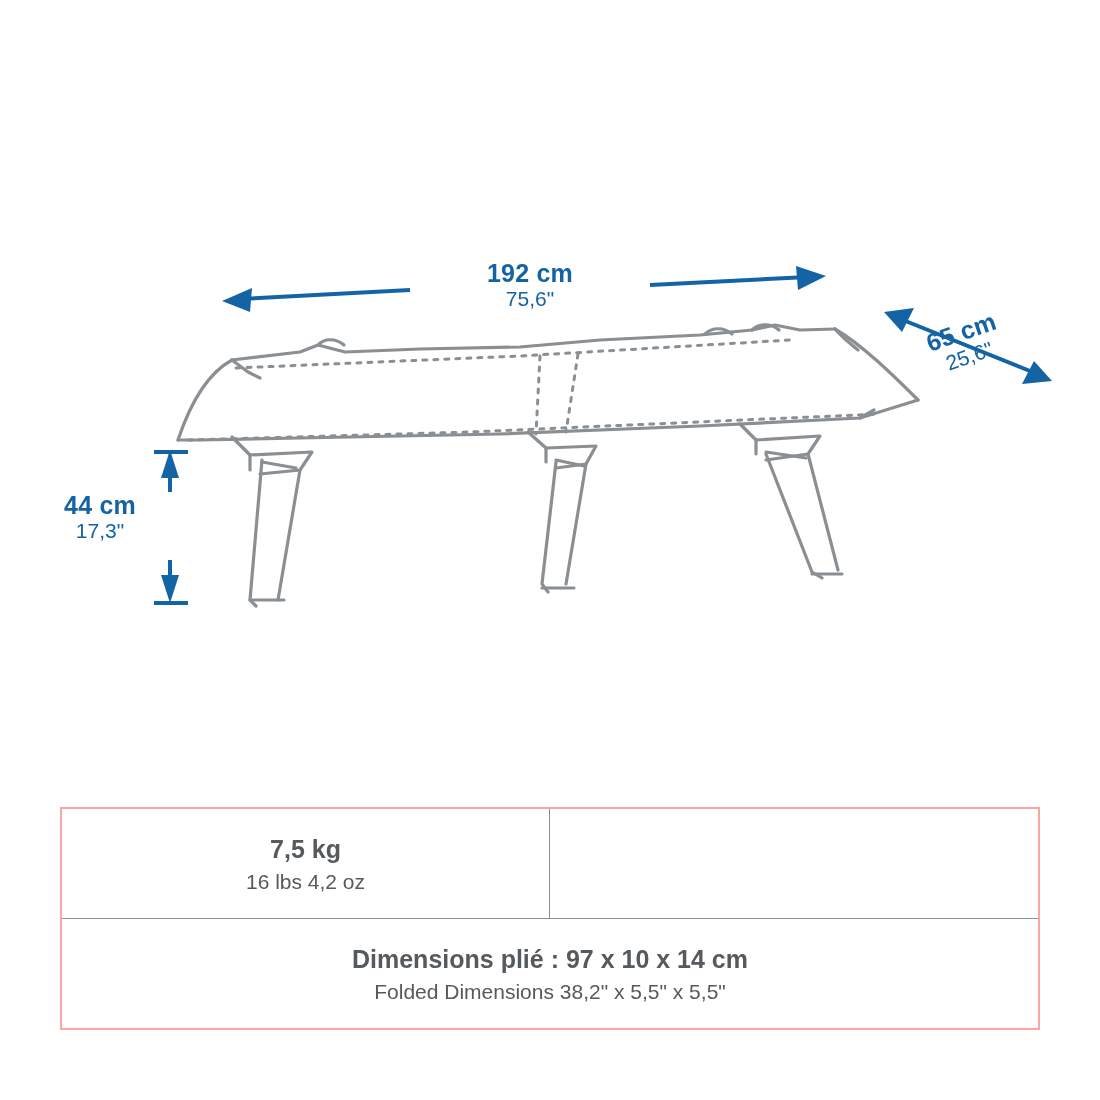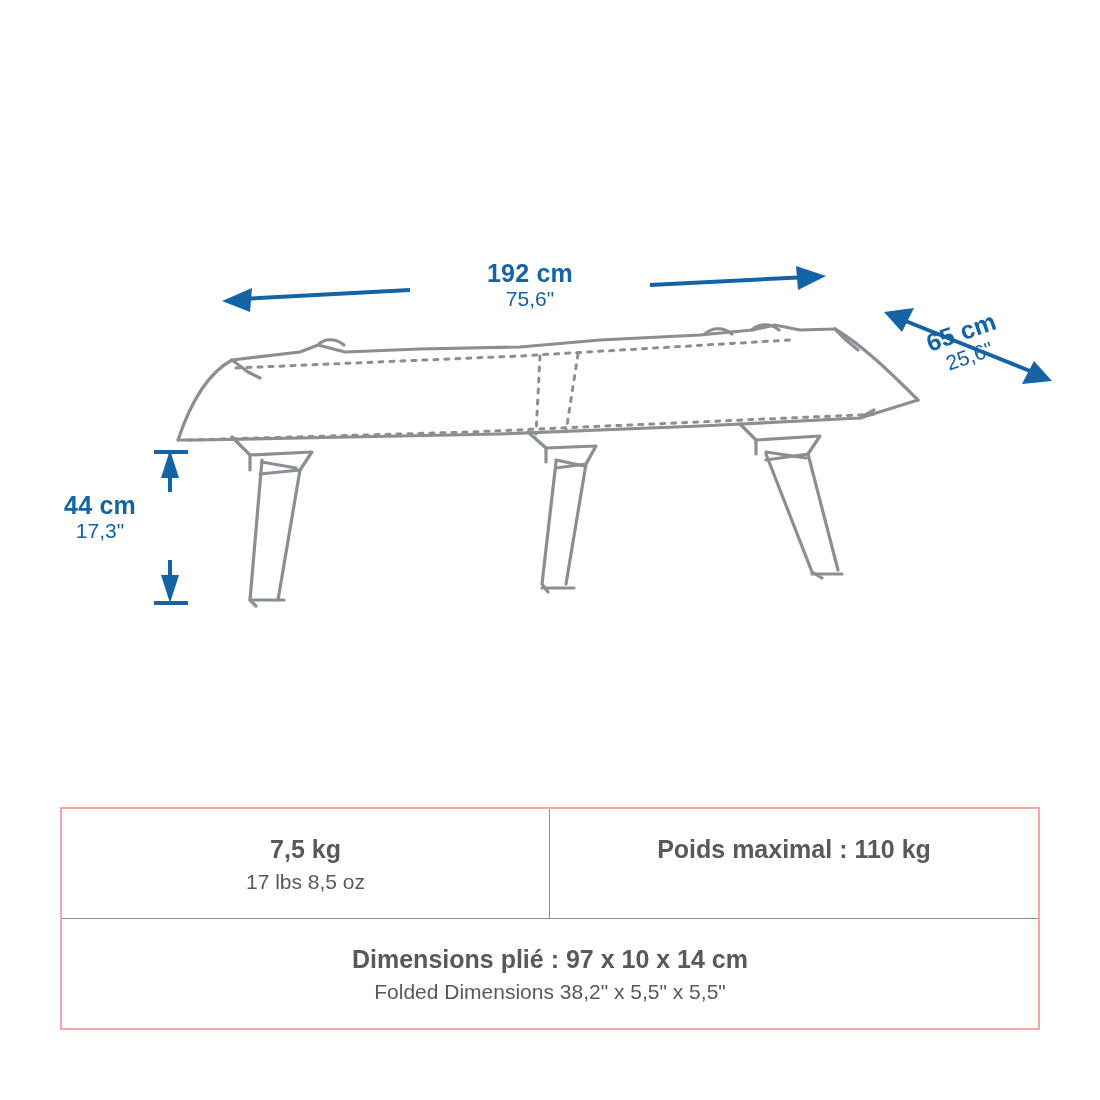--- a/index.html
+++ b/index.html
@@ -198,24 +198,23 @@
 
   <div class="dim-label" id="label-height">
     <span class="cm">44 cm</span>
     <span class="inch">17,3"</span>
   </div>
 
   <div id="spec-table">
     <div class="table-row top">
       <div class="cell left-cell">
         <span class="primary">7,5 kg</span>
-        <span class="secondary">17 lbs 8,5 oz</span>
+        <span class="secondary">16 lbs 4,2 oz</span>
       </div>
       <div class="cell">
-        <span class="primary">Poids maximal : 110 kg</span>
       </div>
     </div>
     <div class="table-row">
       <div class="cell full">
         <span class="primary">Dimensions plié : 97 x 10 x 14 cm</span>
         <span class="secondary">Folded Dimensions 38,2" x 5,5" x 5,5"</span>
       </div>
     </div>
   </div>
 

